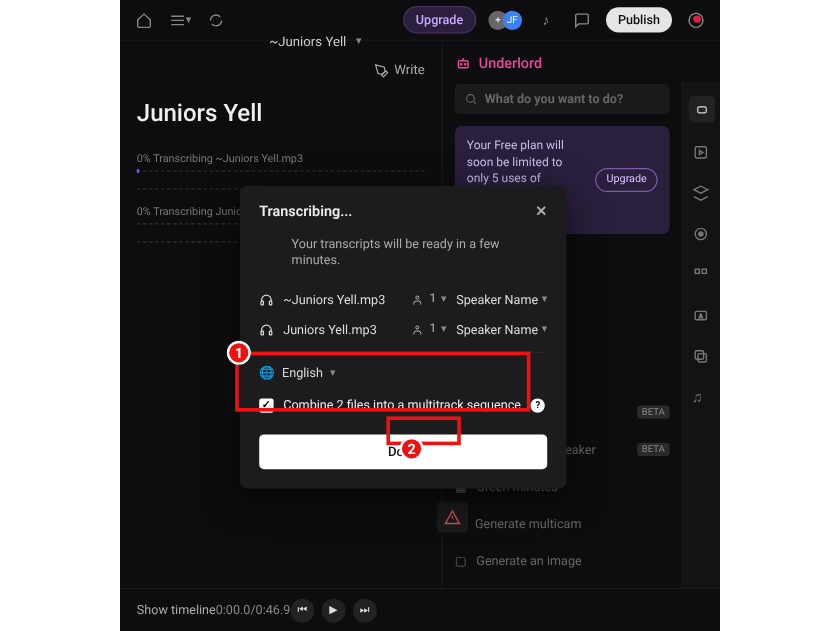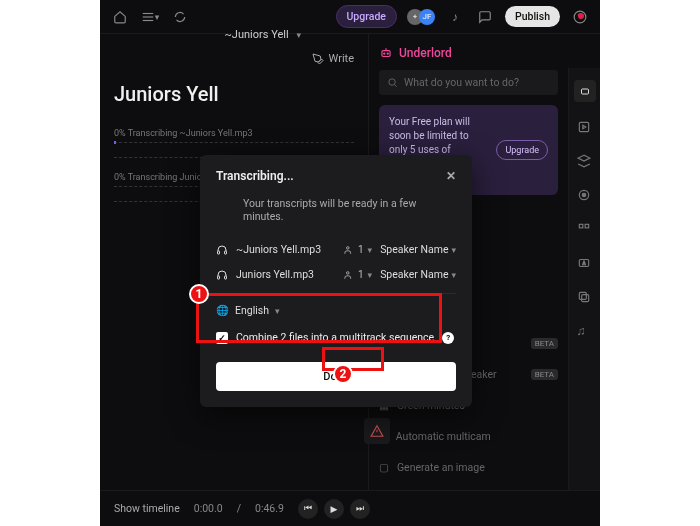--- a/index.html
+++ b/index.html
@@ -136,21 +136,21 @@
   }
   .rp-header {
     display: flex; align-items: center; gap: 6px;
     font-size: 12px; color: #ec4899; font-weight: 500;
   }
   .rp-search {
     background: #1a1a1d;
     border-radius: 4px;
     padding: 6px 8px;
     color: #666;
-    display: flex; align-items: center; gap: 6px;
+    display: flex; align-items: center; gap: 6px; font-weight: bold;
   }
   .rp-banner {
     background: #2a1f3d;
     border-radius: 6px;
     padding: 10px;
     font-size: 10px;
     color: #c9bce6;
     line-height: 1.4;
     display: flex;
     gap: 8px;
@@ -210,21 +210,20 @@
     border-radius:4px;
     display:flex;align-items:center;justify-content:center;
   }
 
   .bottom-bar {
     height: 36px;
     border-top: 1px solid #1a1a1d;
     display: flex;
     align-items: center;
     padding: 0 14px;
-    gap: 14px;
     font-size: 10.5px;
     color: #aaa;
   }
   .bottom-bar .time { color: #888; }
   .bottom-bar .play-ctrl {
     display: flex;
     gap: 6px;
     align-items: center;
   }
   .round-btn {
@@ -481,21 +480,21 @@
         <span>⊙</span>
         <span>Center active speaker</span>
         <span class="badge">BETA</span>
       </div>
       <div class="rp-item">
         <span>▦</span>
         <span>Green minutes</span>
       </div>
       <div class="rp-item">
         <span>⊞</span>
-        <span>Automatic multicam</span>
+        <span>Generate multicam</span>
       </div>
       <div class="rp-item">
         <span>▢</span>
         <span>Generate an image</span>
       </div>
     </div>
 
     <div class="side-rail">
       <div class="rail-icon active">
         <svg width="12" height="12" viewBox="0 0 24 24" fill="none" stroke="currentColor" stroke-width="2">

